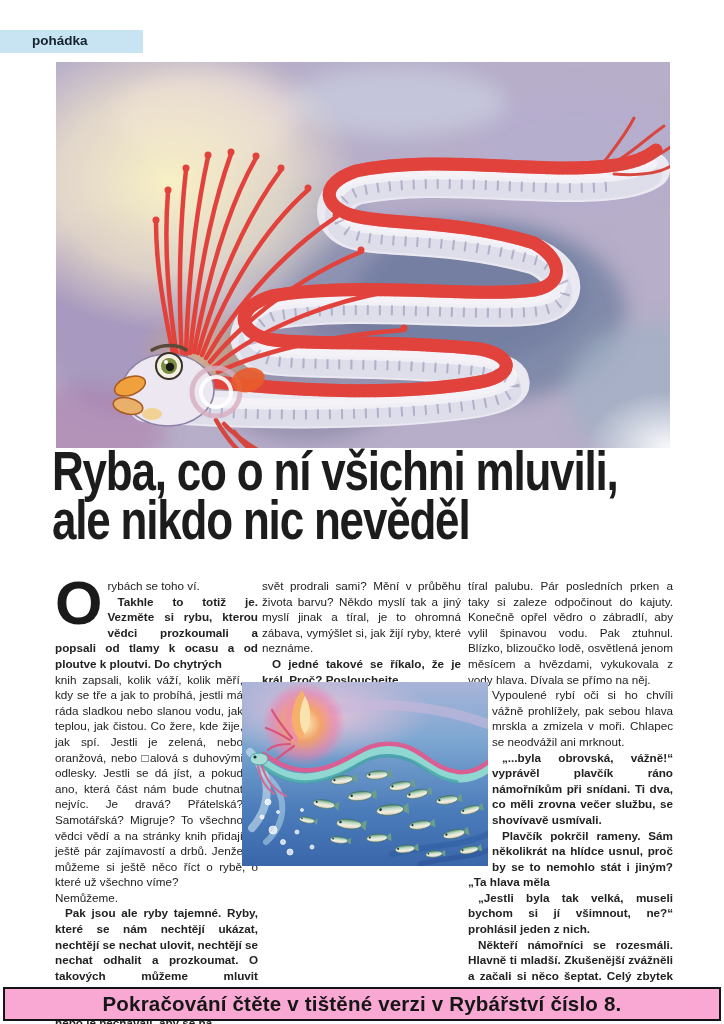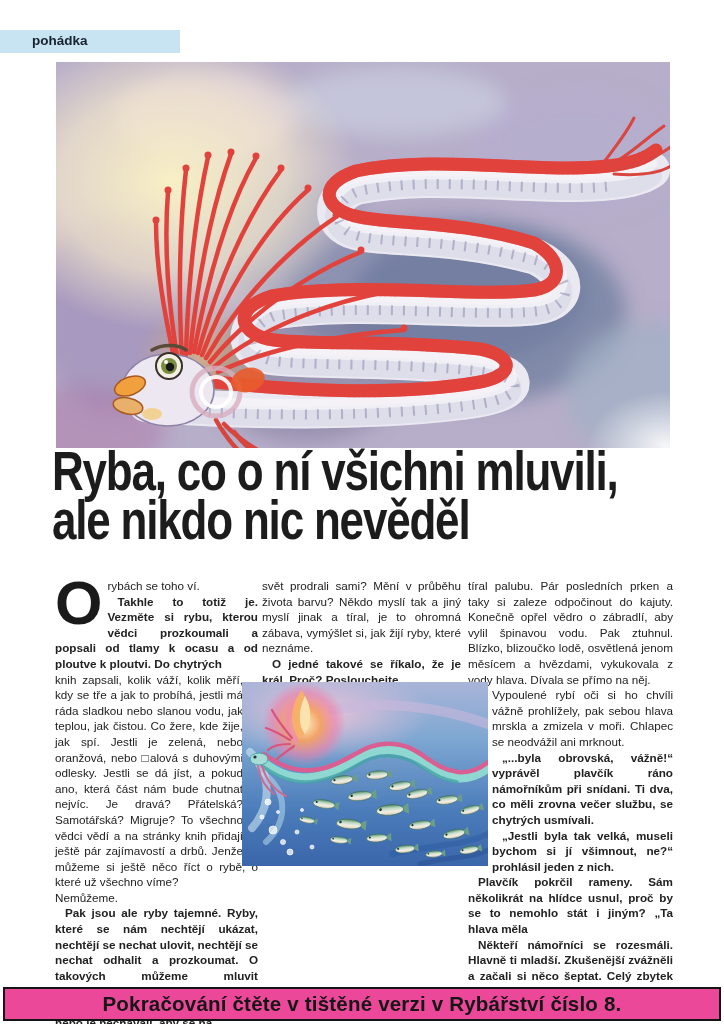--- a/index.html
+++ b/index.html
@@ -1,40 +1,40 @@
 <!DOCTYPE html>
 <html><head>
 <meta charset="utf-8">
 <style>
   html,body{margin:0;padding:0;}
   body{width:724px;height:1024px;background:#ffffff;font-family:"Liberation Sans",sans-serif;color:#1f1f1f;position:relative;overflow:hidden;}
   .page{position:absolute;inset:0;}
   
-  .tab{position:absolute;left:0;top:30px;width:180px;height:23px;background:#c8e3f2;}
+  .tab{position:absolute;left:0;top:30px;width:143px;height:23px;background:#c8e3f2;}
   .tab span{position:absolute;left:32px;top:3px;font-size:13.5px;font-weight:bold;color:#16222e;}
   
   .main-art{position:absolute;left:56px;top:62px;width:614px;height:386px;}
   .inset-art{position:absolute;left:242px;top:682px;width:246px;height:184px;}
   
   .headline{position:absolute;left:52px;top:447px;width:660px;font-weight:bold;font-size:55px;line-height:49px;color:#1c1c1c;transform:scaleX(0.80);transform-origin:left top;letter-spacing:-1.5px;white-space:nowrap;}
   .headline div{display:block;}
   
   .col{position:absolute;top:578px;font-size:11.7px;line-height:15.6px;text-align:justify;color:#222;}
   .col1{left:55px;width:203px;}
   .col2{left:262px;width:199px;}
   .col3{left:468px;width:205px;}
   .col p{margin:0;}
   .ind{text-indent:10px;font-weight:bold;}
   .dropcap{float:left;font-size:61px;line-height:47px;font-weight:bold;margin:2px 5px 0 0;color:#1a1a1a;}
   .lead2{display:block;}
   .sp-r{float:right;width:15px;height:176px;}
   .sp-l{float:left;width:24px;height:172px;}
   .gap-col2{margin-top:206px;}
   
-  .footer{position:absolute;left:3px;top:987px;width:714px;height:30px;border:2px solid #141414;background:#ec4899;display:flex;align-items:center;justify-content:center;}
+  .footer{position:absolute;left:3px;top:987px;width:714px;height:30px;border:2px solid #141414;background:#f9a8d4;display:flex;align-items:center;justify-content:center;}
   .footer span{font-size:20.5px;font-weight:bold;color:#161616;letter-spacing:0.2px;}
 </style>
 </head>
 <body>
 
 <div class="page">
 
   <div class="tab">
     <span>pohádka</span>
   </div>
@@ -185,23 +185,23 @@
     <p>svět prodrali sami? Mění v průběhu života barvu? Někdo myslí tak a jiný myslí jinak a tíral, je to ohromná zábava, vymýšlet si, jak žijí ryby, které neznáme.</p>
     <p class="ind">O jedné takové se říkalo, že je král. Proč? Poslouchejte.</p>
     <p class="ind gap-col2">V hluboké noci plula loď. Nebe svítilo hvězdami a odráželo se v černé vodě. Loď se vznášela uprostřed hvězdnaté tmy. Bylo úplné ticho. Většina námořníků spala. Jenom dva ve strážním koši drželi ospalou hlídku a třetí, plavčík, vlastně ještě dítě, vy-</p>
   </div>
 
   <div class="col col3">
     <p>tíral palubu. Pár posledních prken a taky si zaleze odpočinout do kajuty. Konečně opřel vědro o zábradlí, aby vylil špinavou vodu. Pak ztuhnul. Blízko, blizoučko lodě, osvětlená jenom měsícem a hvězdami, vykukovala z vody hlava. Dívala se přímo na něj.</p>
     <div>
       <span class="sp-l"></span>
       <p>Vypoulené rybí oči si ho chvíli vážně prohlížely, pak sebou hlava mrskla a zmizela v moři. Chlapec se neodvážil ani mrknout.</p>
-      <p class="ind">„...byla obrovská, vážně!“ vyprávěl plavčík ráno námořníkům při snídani. Ti dva, co měli zrovna večer službu, se chytrých usmívali.</p>
+      <p class="ind">„...byla obrovská, vážně!“ vyprávěl plavčík ráno námořníkům při snídani. Ti dva, co měli zrovna večer službu, se shovívavě usmívali.</p>
+      <p class="ind">Plavčík pokrčil rameny. Sám několikrát na hlídce usnul, proč by se to nemohlo stát i jiným? „Ta hlava měla</p>
       <p class="ind">„Jestli byla tak velká, museli bychom si jí všimnout, ne?“ prohlásil jeden z nich.</p>
-      <p class="ind">Plavčík pokrčil rameny. Sám několikrát na hlídce usnul, proč by se to nemohlo stát i jiným? „Ta hlava měla</p>
     </div>
     <p class="ind">Někteří námořníci se rozesmáli. Hlavně ti mladší. Zkušenější zvážněli a začali si něco šeptat. Celý zbytek dne se k plavčíkovi cho-</p>
   </div>
 
   <div class="inset-art">
     <svg width="246" height="184" viewBox="0 0 246 184" xmlns="http://www.w3.org/2000/svg">
       <defs>
         <linearGradient id="sea" x1="0" y1="0" x2="0" y2="1">
           <stop offset="0%" stop-color="#a9b4d8"></stop>
             <stop offset="30%" stop-color="#7fa8d2"></stop>

